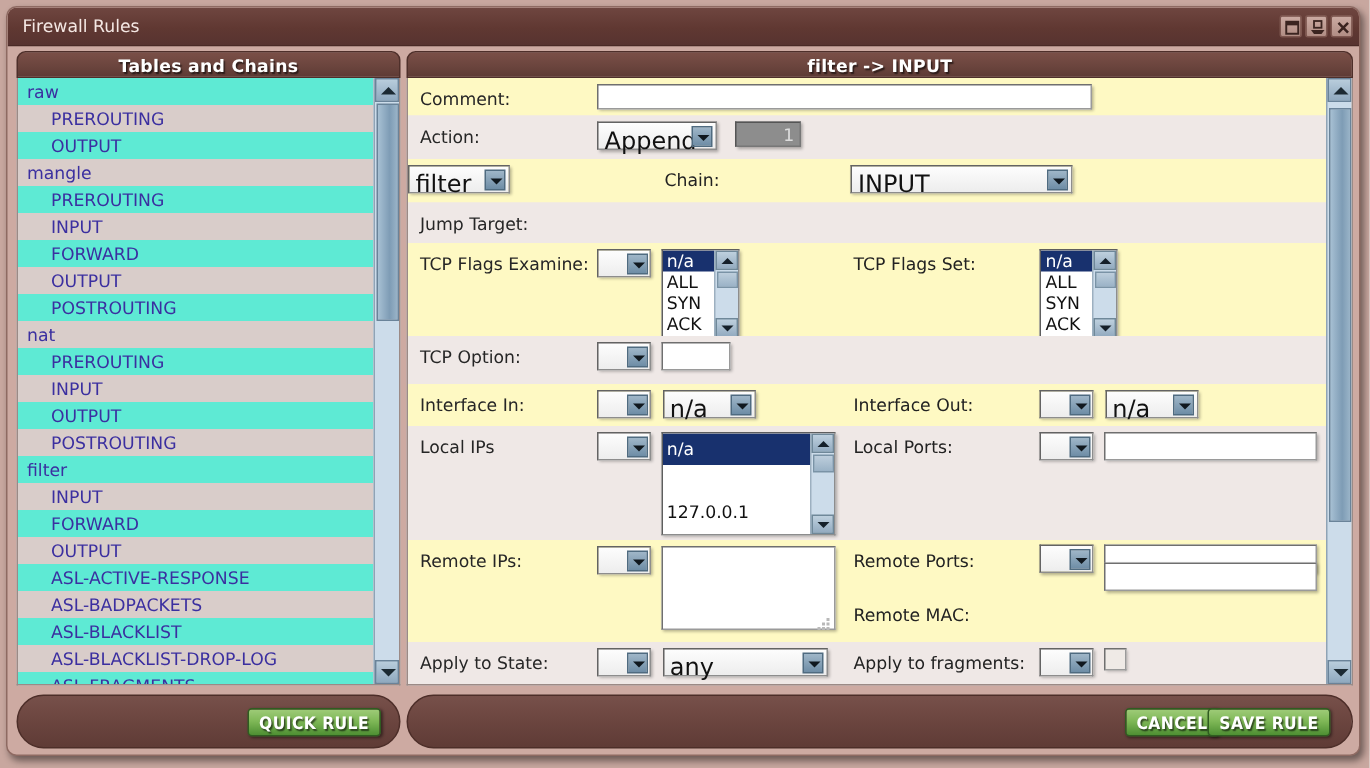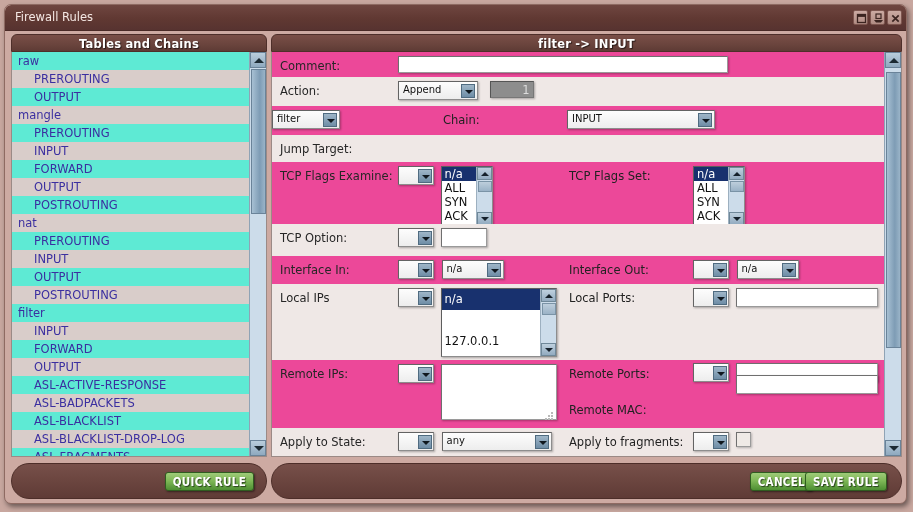--- a/index.html
+++ b/index.html
@@ -125,21 +125,21 @@
   }
   #form-scrollarea {
     position:absolute; left:0; top:0; right:17px; bottom:0;
     overflow:hidden;
   }
   .frow {
     position:relative;
     display:flex; align-items:flex-start;
     padding:0;
   }
-  .frow.band { background:#ec4899; }
+  .frow.band { background:#fef9c3; }
   .frow.plain { background:#efe8e6; }
   .flabel {
     width:126px; flex:0 0 126px;
     padding:7px 0 0 8px;
     font-size:11.5px; color:#262626;
     white-space:nowrap;
   }
   .fctl { flex:1 1 auto; padding-top:4px; position:relative; }
   .fcol-right { display:flex; }
   .flabel2 { width:132px; flex:0 0 132px; padding:7px 0 0 8px; font-size:11.5px; white-space:nowrap; }
@@ -163,21 +163,21 @@
   }
 
   .sel {
     position:relative;
     display:inline-block;
     height:19px;
     background:linear-gradient(to bottom,#fdfdfd,#ededed);
     border:1px solid #8d8d8d;
     border-top-color:#636363;border-left-color:#636363;
     box-shadow:1px 1px 2px rgba(0,0,0,0.30);
-    font-size:10px;
+    font-size:16px;
     color:#111;
     vertical-align:top;
     cursor:pointer;
   }
   .sel .selval {
     position:absolute; left:4px; top:2px;
     white-space:nowrap;
   }
   .sel .btn {
     position:absolute; right:2px; top:2px;

